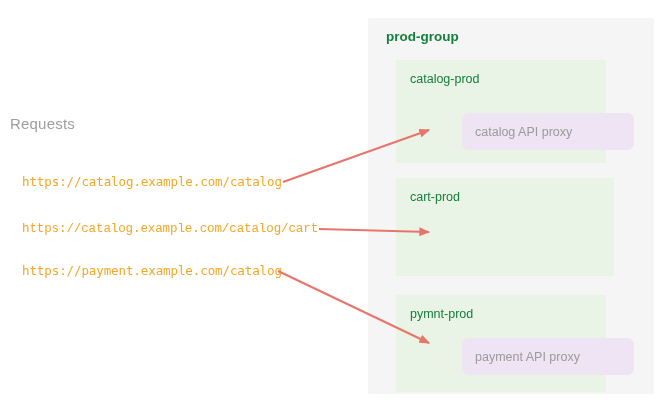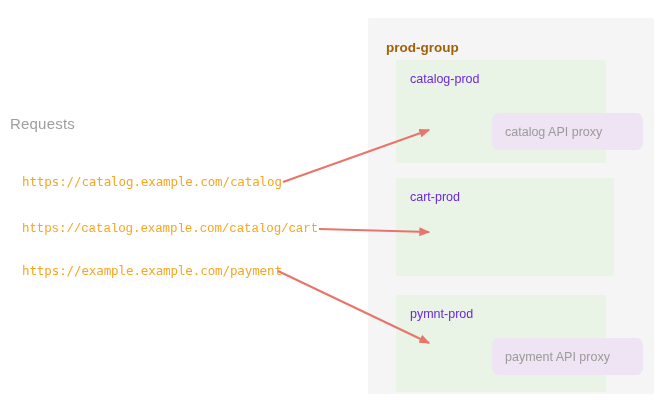--- a/index.html
+++ b/index.html
@@ -57,57 +57,56 @@
     left: 368px;
     top: 18px;
     width: 286px;
     height: 376px;
     background: #f5f5f5;
     border-radius: 2px;
   }
   #prod-group-title {
     position: absolute;
     left: 18px;
-    top: 22px;
+    top: 11px;
     font-size: 13.5px;
     font-weight: bold;
-    color: #a16207;
+    color: #15803d;
     white-space: nowrap;
     font-family: "Liberation Sans", sans-serif;
   }
 
   .env-box {
     position: absolute;
     left: 28px;
     width: 210px;
     background: #e9f3e6;
     border-radius: 1px;
   }
   #env-box-0 { top: 42px;  height: 103px; }
   #env-box-1 { top: 160px; height: 98px; padding-left: 8px;  }
   #env-box-2 { top: 277px; height: 97px;  }
 
   .env-label {
     position: absolute;
     left: 14px;
     top: 12px;
     font-size: 12.5px;
-    color: #6d28d9;
+    color: #15803d;
     white-space: nowrap;
     font-family: "Liberation Sans", sans-serif;
   }
 
   .proxy-box {
     position: absolute;
     left: 66px;
-    width: 151px;
+    width: 172px;
     height: 37px;
     background: #eee4f3;
     border-radius: 7px;
-    margin-left: 30px;
   }
   #proxy-box-0 { top: 53px; }
   #proxy-box-1 { top: 43px; }
   #proxy-box-2 { top: 43px; text-decoration: underline; }
 
   .proxy-label {
     position: absolute;
     left: 13px;
     top: 0;
     height: 37px;
@@ -134,21 +133,21 @@
 
 <div id="canvas">
 
   <div id="requests-section">
     <div id="requests-title">Requests</div>
 
     <div class="request-url" id="request-url-0">https://catalog.example.com/catalog</div>
 
     <div class="request-url" id="request-url-1">https://catalog.example.com/catalog/cart</div>
 
-    <div class="request-url" id="request-url-2">https://example.example.com/payment</div>
+    <div class="request-url" id="request-url-2">https://payment.example.com/catalog</div>
   </div>
 
   <div id="prod-group-panel">
     <div id="prod-group-title">prod-group</div>
 
     <div class="env-box" id="env-box-0">
       <div class="env-label">catalog-prod</div>
       <div class="proxy-box" id="proxy-box-0">
         <div class="proxy-label">catalog API proxy</div>
       </div>

